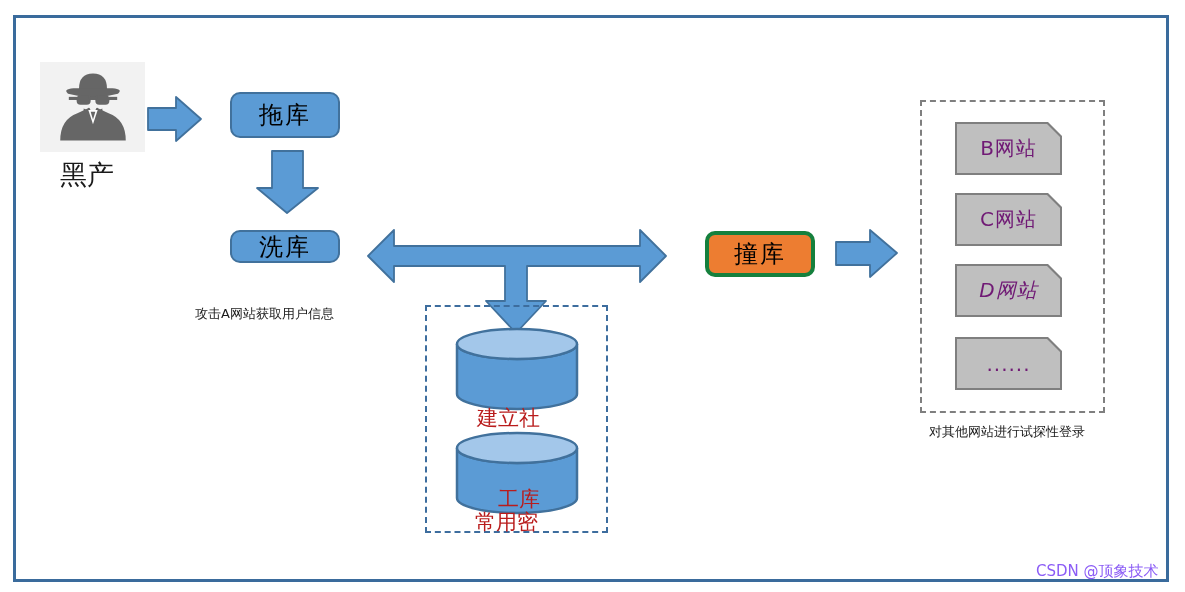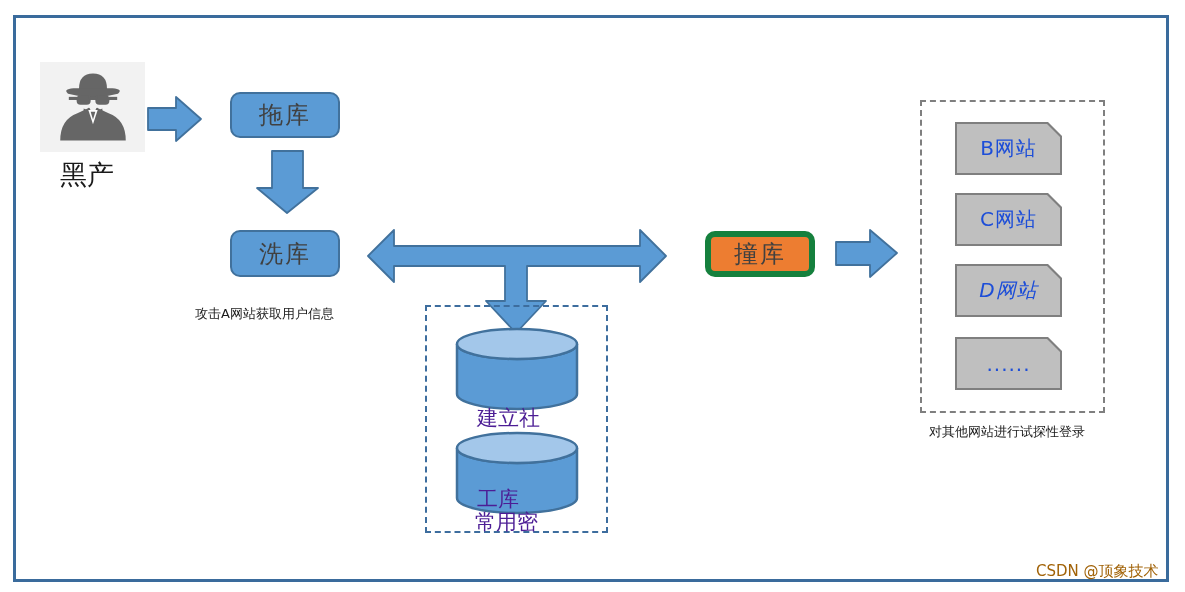--- a/index.html
+++ b/index.html
@@ -14,53 +14,53 @@
     box-sizing:border-box;border:3px solid #3A6B9C;background:transparent;
   }
   .overlay-svg{position:absolute;left:0;top:0;width:1185px;height:592px;pointer-events:none;}
   .actor-bg{
     position:absolute;left:40px;top:62px;width:105px;height:90px;
     background:#F2F2F2;display:flex;align-items:center;justify-content:center;
   }
   .actor-label{position:absolute;left:60px;top:157px;font-size:27px;color:#1a1a1a;white-space:nowrap;}
   .node{
     position:absolute;display:flex;align-items:center;justify-content:center;
-    box-sizing:border-box;border-radius:10px;font-size:24px;color:#404040;letter-spacing:2px;
+    box-sizing:border-box;border-radius:10px;font-size:24px;color:#000000;letter-spacing:2px;
   }
   .node-blue{background:#5B9BD5;border:2px solid #41719C;}
-  .node-orange{background:#ED7D31;border:6px solid #15803d;}
+  .node-orange{background:#ED7D31;border:4px solid #15803d;}
   .node-tuoku{left:230px;top:92px;width:110px;height:46px;}
-  .node-xiku{left:230px;top:230px;width:110px;height:47px;}
+  .node-xiku{left:230px;top:230px;width:110px;height:33px;}
   .node-zhuangku{left:705px;top:231px;width:110px;height:46px;}
   .caption{position:absolute;font-size:13px;color:#1a1a1a;white-space:nowrap;}
   .caption-attack{left:195px;top:305px;}
   .caption-probe{left:893px;top:423px;margin-left:36px;}
   .group-blue{
     position:absolute;left:425px;top:305px;width:183px;height:228px;
     box-sizing:border-box;border:2px dashed #3D6D9E;
   }
   .group-gray{
     position:absolute;left:920px;top:100px;width:185px;height:313px;
     box-sizing:border-box;border:2px dashed #7F7F7F;
   }
-  .cyl-text{position:absolute;font-size:21px;line-height:27px;color:#4c1d95;white-space:pre;}
+  .cyl-text{position:absolute;font-size:21px;line-height:27px;color:#b91c1c;white-space:pre;text-align:right;}
   .cyl-text-1{left:477px;top:351px;}
   .cyl-text-2{left:475px;top:455px;}
   .card{
     position:absolute;left:955px;width:107px;height:53px;background:#7F7F7F;
     clip-path:polygon(0 0,calc(100% - 14px) 0,100% 14px,100% 100%,0 100%);
   }
   .card-inner{
     position:absolute;inset:2px;background:#BFBFBF;
     clip-path:polygon(0 0,calc(100% - 13px) 0,100% 13px,100% 100%,0 100%);
     display:flex;align-items:center;justify-content:center;
-    font-size:20px;color:#1d4ed8;letter-spacing:1px;
+    font-size:20px;color:#701a75;letter-spacing:1px;
   }
   .card-b{top:122px;} .card-c{top:193px;} .card-d{top:264px;font-style:italic;} .card-more{top:337px;}
-  .watermark{position:absolute;left:1036px;top:562px;font-size:15px;color:#a16207;white-space:nowrap;}
+  .watermark{position:absolute;left:1036px;top:562px;font-size:15px;color:#8b5cf6;white-space:nowrap;}
 </style>
 </head>
 <body>
 
 <div>
 
   <div class="frame"></div>
 
   <div class="actor-bg">
     <svg width="78" height="82" viewBox="0 0 100 100">

